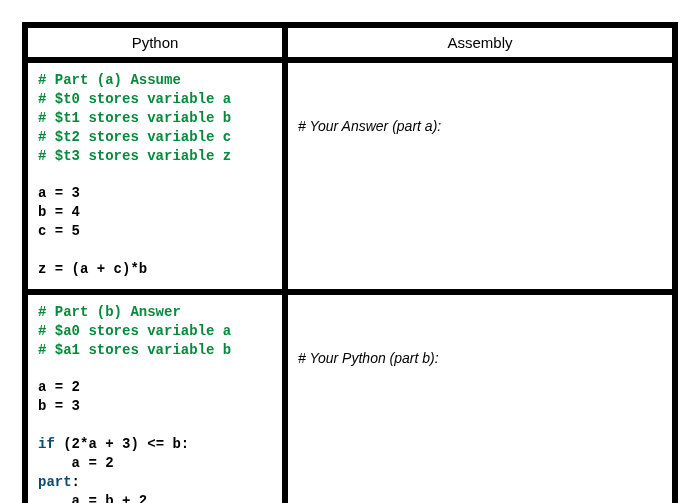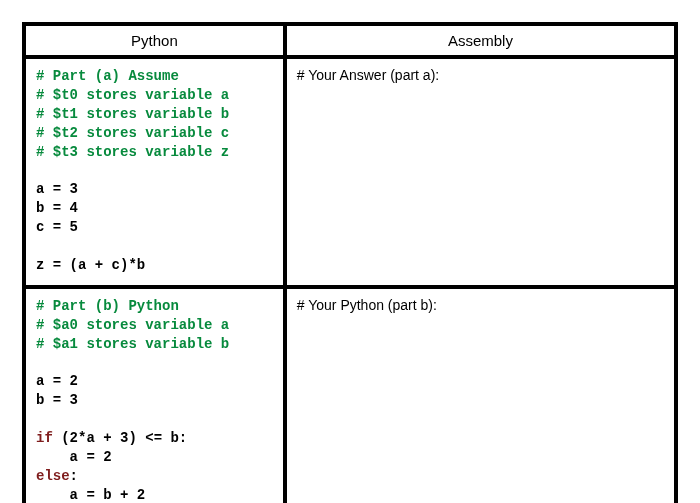--- a/index.html
+++ b/index.html
@@ -12,21 +12,21 @@
     color: #000;
     width: 700px;
     height: 503px;
   }
   table {
     border-collapse: collapse;
     width: 100%;
     table-layout: fixed;
   }
   th, td {
-    border: 4px solid #000000;
+    border: 6px solid #000000;
     vertical-align: top;
     text-align: left;
     padding: 0;
     font-weight: normal;
   }
   col.python { width: 40%; }
   col.assembly { width: 60%; }
   .hdr {
     text-align: center;
     padding: 6px 4px;
@@ -36,25 +36,27 @@
     font-family: Consolas, "Courier New", monospace;
     font-size: 14px;
     line-height: 1.35;
     margin: 0;
     padding: 8px 10px 10px 10px;
     white-space: pre;
     font-weight: 700;
   }
   .answer-label {
     font-family: Arial, Helvetica, sans-serif;
+    font-style: italic;
     font-size: 14px;
     padding: 8px 10px;
     display: block;
+    margin-top: 47px;
   }
-  .blue { color: #7f1d1d; }
+  .blue { color: #0c4a6e; }
   .green { color: #078a3d; }
 </style>
 </head>
 <body>
 
 <table>
   <colgroup>
     <col class="python">
     <col class="assembly">
   </colgroup>
@@ -78,30 +80,30 @@
 <span>c = 5</span>
 
 <span>z = (a + c)*b</span></pre>
       </td>
       <td>
         <span class="answer-label"># Your Answer (part a):</span>
       </td>
     </tr>
     <tr>
       <td>
-<pre class="code"><span class="green"># Part (b) Python</span>
+<pre class="code"><span class="green"># Part (b) Answer</span>
 <span class="green"># $a0 stores variable a</span>
 <span class="green"># $a1 stores variable b</span>
 
 <span>a = 2</span>
 <span>b = 3</span>
 
 <span class="blue">if</span><span> (2*a + 3) &lt;= b:</span>
 <span>    a = 2</span>
-<span class="blue">else</span><span>:</span>
+<span class="blue">part</span><span>:</span>
 <span>    a = b + 2</span></pre>
       </td>
       <td>
         <span class="answer-label"># Your Python (part b):</span>
       </td>
     </tr>
   </tbody>
 </table>
 
 </body></html>

